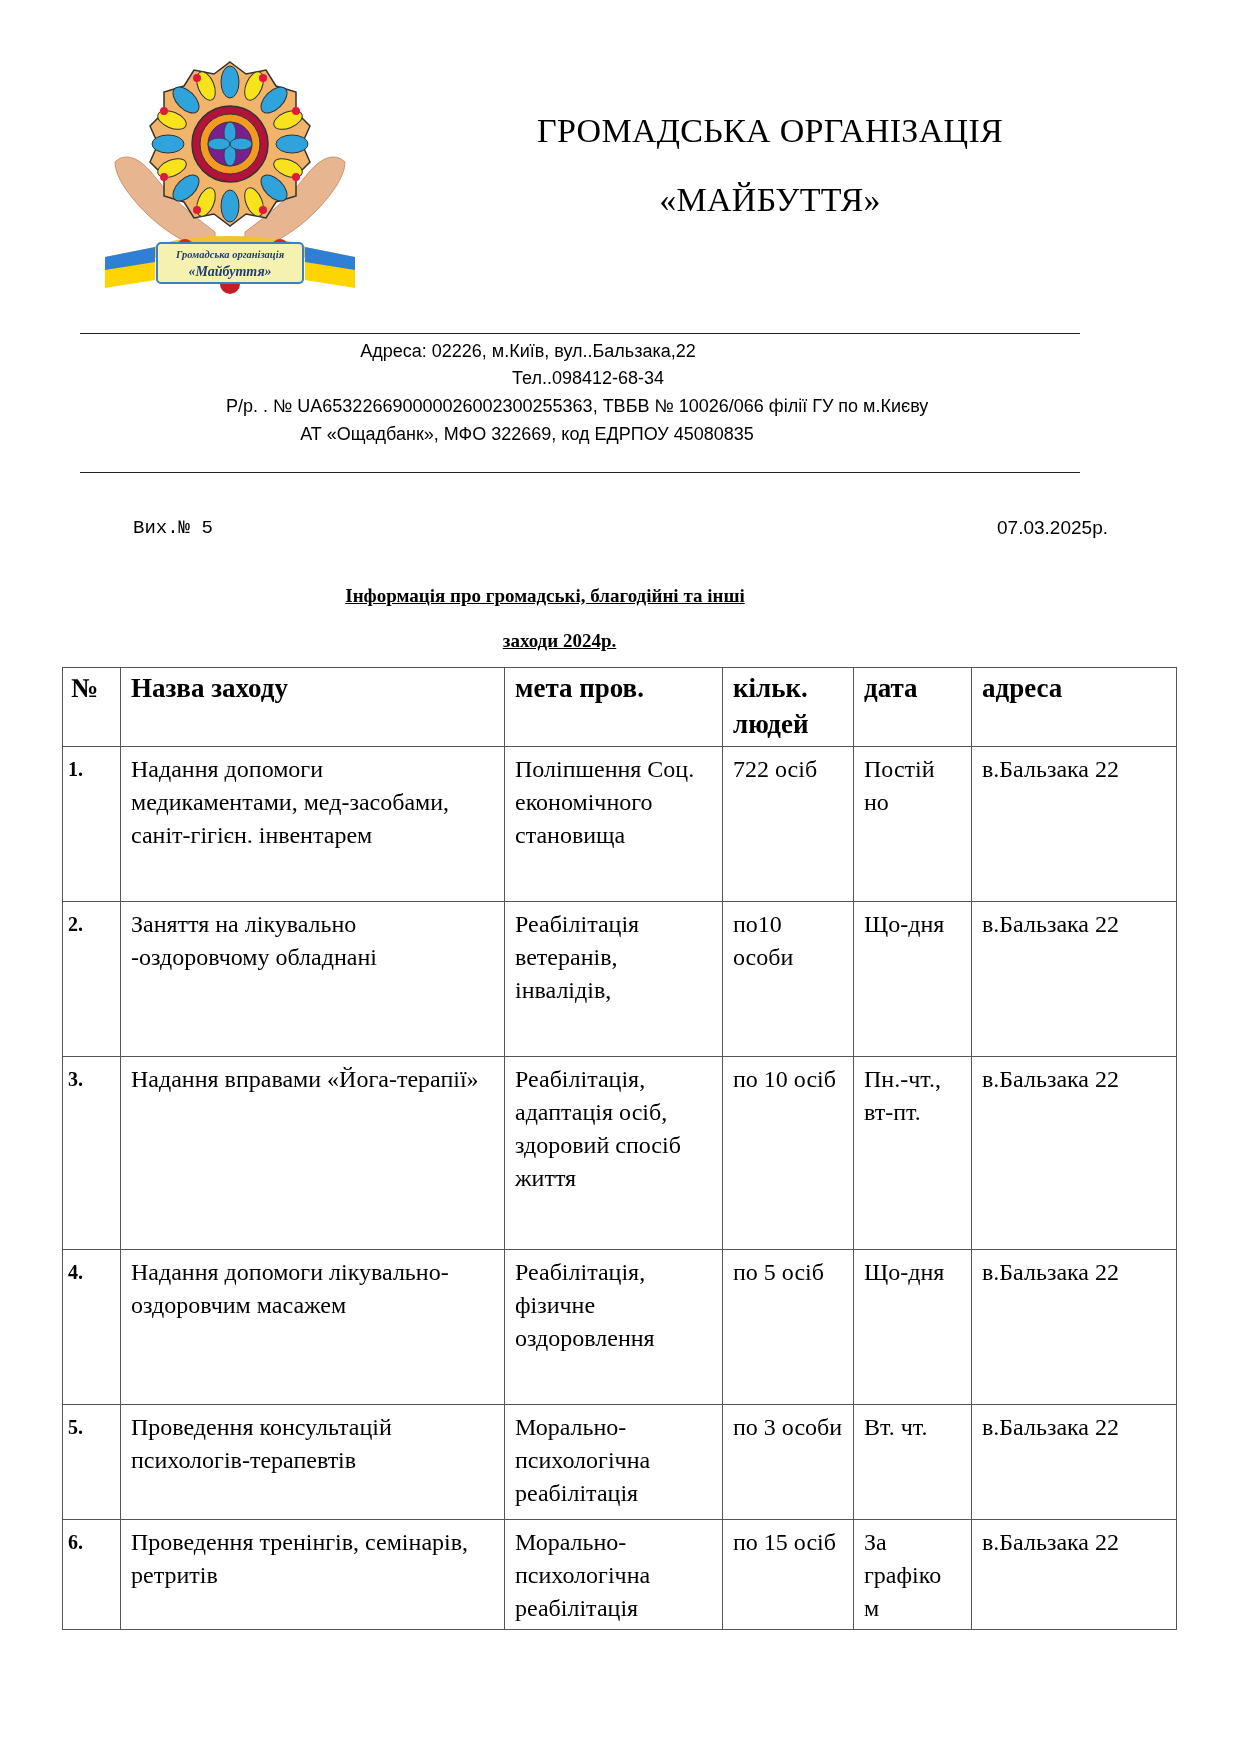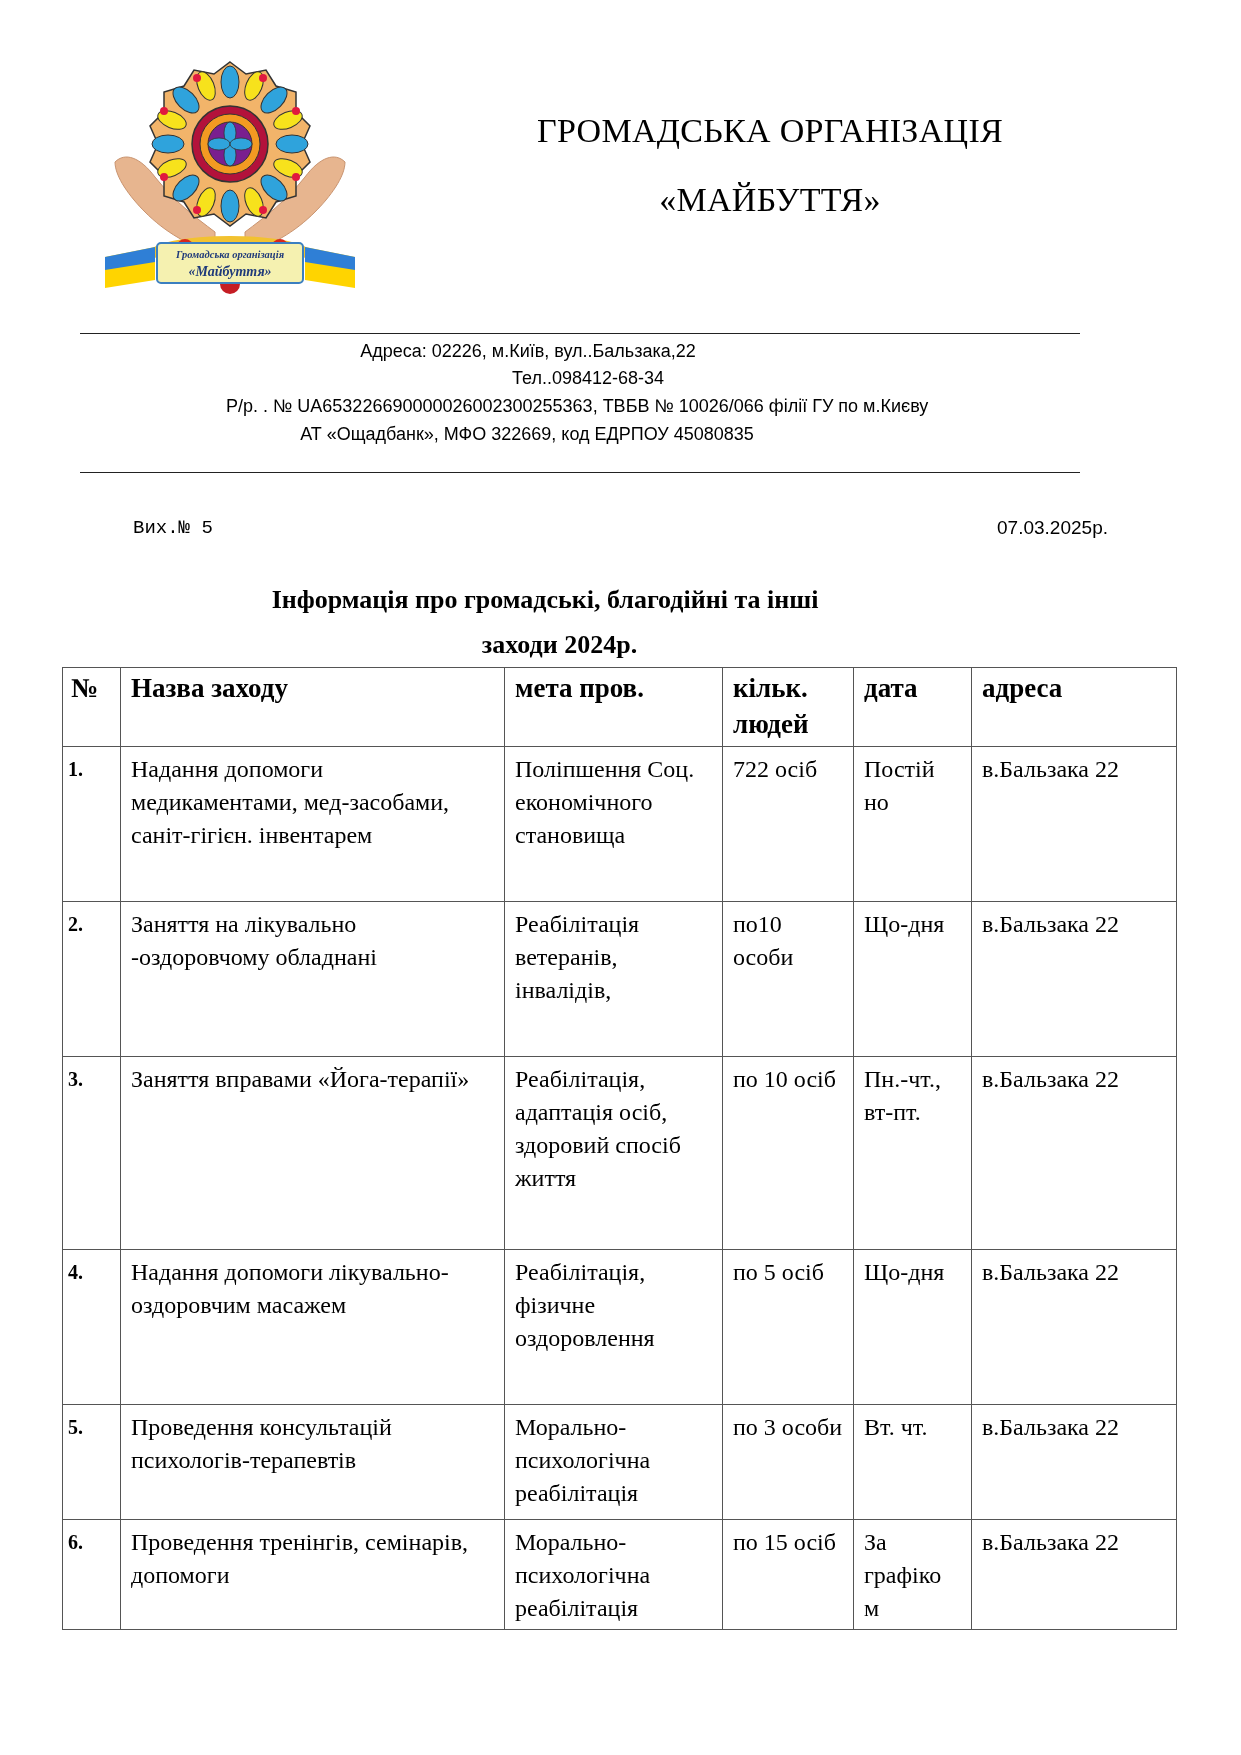--- a/index.html
+++ b/index.html
@@ -16,21 +16,21 @@
 
     .info-line { position: absolute; font-family: "Liberation Sans", sans-serif; font-size: 18px; white-space: nowrap; }
     #addr { top: 341px; left: 0; width: 1006px; text-align: center; padding-left: 50px; box-sizing: border-box; }
     #tel { top: 368px; left: 0; width: 1126px; text-align: center; padding-left: 50px; box-sizing: border-box; }
     #bank { top: 396px; left: 226px; }
     #bank2 { top: 424px; left: 0; width: 1004px; text-align: center; padding-left: 50px; box-sizing: border-box; }
 
     #out-no { position: absolute; left: 133px; top: 517px; font-family: Liberation Mono, monospace; font-size: 19px; }
     #out-date { position: absolute; right: 133px; top: 517px; font-family: "Liberation Sans", sans-serif; font-size: 19px; margin-left: 23px; }
 
-    .doc-title { position: absolute; left: 0; width: 1040px; text-align: center; font-family: "Liberation Serif", serif; font-weight: bold; font-size: 26px; }
+    .doc-title { position: absolute; left: 0; width: 1040px; text-align: center; font-family: "Liberation Serif", serif; font-weight: bold; font-size: 19px; text-decoration: underline; }
     #title1 { top: 585px; padding-left: 50px; box-sizing: border-box; }
     #title2 { top: 630px; padding-left: 79px; box-sizing: border-box; }
 
     #events-table { position: absolute; left: 62px; top: 667px; width: 1114px; border-collapse: collapse; table-layout: fixed; font-family: "Liberation Serif", serif; }
     #events-table td, #events-table th { border: 1.5px solid #555; vertical-align: top; text-align: left; padding: 6px 10px 4px 10px; font-size: 24px; line-height: 33px; font-weight: normal; }
     #events-table th { font-weight: bold; font-size: 27px; line-height: 36px; padding-top: 2px; }
     #events-table th.num-h { padding-left: 8px; }
     #events-table td.num { font-weight: bold; font-size: 20px; padding-left: 5px; padding-right: 2px; }
     col.c-num { width: 58px; }
     col.c-name { width: 384px; }
@@ -159,21 +159,21 @@
     <tr class="r2">
       <td class="num">2.</td>
       <td>Заняття на лікувально -оздоровчому  обладнані</td>
       <td>Реабілітація ветеранів, інвалідів,</td>
       <td>по10 особи</td>
       <td>Що-дня</td>
       <td>в.Бальзака 22</td>
     </tr>
     <tr class="r3">
       <td class="num">3.</td>
-      <td>Заняття вправами «Йога-терапії»</td>
+      <td>Надання вправами «Йога-терапії»</td>
       <td>Реабілітація, адаптація осіб, здоровий спосіб життя</td>
       <td>по 10 осіб</td>
       <td>Пн.-чт., вт-пт.</td>
       <td>в.Бальзака 22</td>
     </tr>
     <tr class="r4">
       <td class="num">4.</td>
       <td>Надання допомоги лікувально-оздоровчим масажем</td>
       <td>Реабілітація, фізичне оздоровлення</td>
       <td>по 5 осіб</td>
@@ -183,20 +183,20 @@
     <tr class="r5">
       <td class="num">5.</td>
       <td>Проведення консультацій психологів-терапевтів</td>
       <td>Морально-психологічна реабілітація</td>
       <td>по 3 особи</td>
       <td>Вт. чт.</td>
       <td>в.Бальзака 22</td>
     </tr>
     <tr class="r6">
       <td class="num">6.</td>
-      <td>Проведення тренінгів, семінарів, допомоги</td>
+      <td>Проведення тренінгів, семінарів, ретритів</td>
       <td>Морально-психологічна реабілітація</td>
       <td>по 15 осіб</td>
       <td>За графіко м</td>
       <td>в.Бальзака 22</td>
     </tr>
   </tbody>
 </table>
 
 </body></html>

